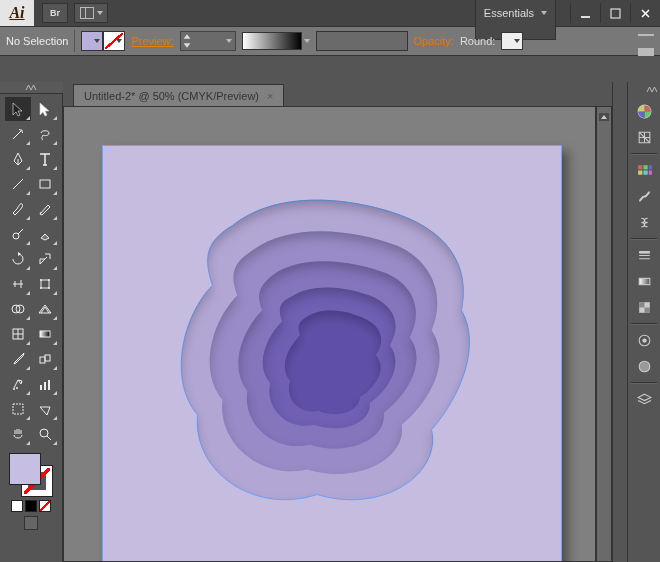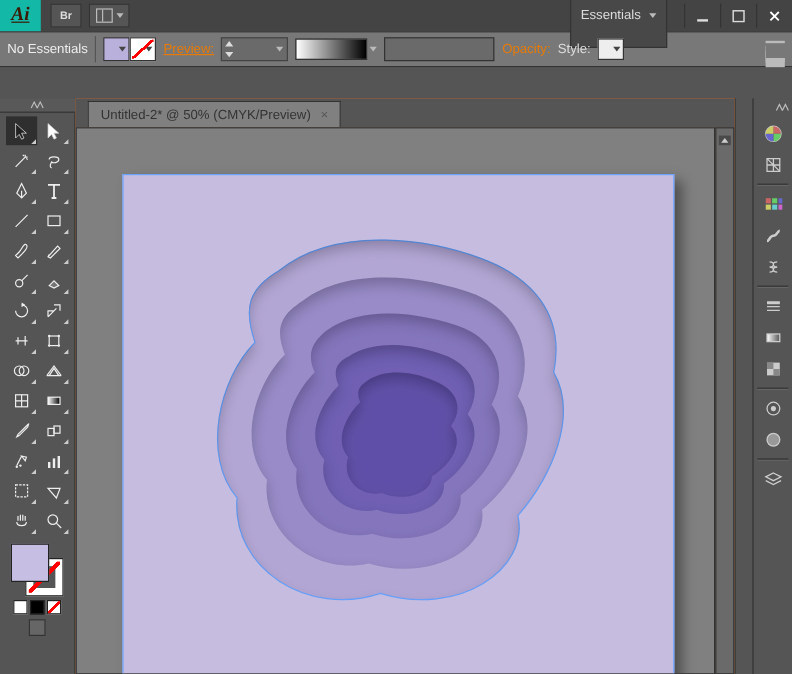--- a/index.html
+++ b/index.html
@@ -1,21 +1,21 @@
 <!DOCTYPE html>
 <html><head>
 <meta charset="utf-8">
 <style>
   * { box-sizing: border-box; margin: 0; padding: 0; user-select: none; }
   body { width: 660px; height: 562px; background: #c0c0c0; overflow: hidden; font-family: "Segoe UI", Tahoma, sans-serif; font-size: 12px; color: #ddd; }
   .app { width: 660px; height: 562px; background: #555555; position: relative; }
 
   
   .titlebar { height: 26px; background: #444; display: flex; align-items: center; }
-  .app-logo { width: 34px; height: 26px; background: #14b8a6; display: flex; align-items: center; justify-content: center; font-family: Georgia, serif; font-style: italic; font-weight: bold; font-size: 16px; color: #3a1b05; text-decoration: underline; }
+  .app-logo { width: 34px; height: 26px; background: #e5e5e5; display: flex; align-items: center; justify-content: center; font-family: Georgia, serif; font-style: italic; font-weight: bold; font-size: 16px; color: #3a1b05; text-decoration: underline; }
   .bridge-btn { width: 26px; height: 20px; background: #555; border: 1px solid #333; margin-left: 8px; display:flex; align-items:center; justify-content:center; font-size:9px; font-weight:bold; color:#ddd; }
   .layout-btn { width: 34px; height: 20px; background: #555; border: 1px solid #333; margin-left: 6px; display:flex; align-items:center; justify-content:center; }
   .layout-icon { width: 14px; height: 12px; border: 1px solid #bbb; position: relative; }
   .layout-icon::before { content:""; position:absolute; left:0; top:0; width:4px; height:100%; border-right:1px solid #bbb; }
   .tri-down { width:0; height:0; border-left:3px solid transparent; border-right:3px solid transparent; border-top:4px solid #bbb; margin-left:3px; }
   .tb-spacer { flex: 1; }
   .workspace { color:#ddd; font-size:11px; padding: 20px 8px; border:1px solid #333; background:#484848; display:flex; align-items:center; gap:4px; }
   .winbtns { display:flex; margin-left: 14px; }
   .winbtn { width: 30px; height: 20px; border-left: 1px solid #333; display:flex; align-items:center; justify-content:center; }
   .winbtn svg { width: 11px; height: 11px; }
@@ -68,21 +68,21 @@
   .swatch-stroke::before { content:""; position:absolute; inset:6px; border:1px solid #555; background:#555; }
   .mini-row { display:flex; gap:2px; margin-top:3px; }
   .mini { width:12px; height:12px; border:1px solid #222; }
   .mini.b { background:#000; }
   .mini.w { background:#fff; }
   .mini.r { background:#fff; position:relative; }
   .mini.r::after { content:""; position:absolute; inset:0; background: linear-gradient(to top left, transparent 42%, red 42%, red 58%, transparent 58%); }
   .viewmode-row { display:flex; gap:2px; margin-top:4px; }
   .vm { width:14px; height:14px; border:1px solid #333; background:#666; }
 
-  .center { flex:1; position:relative; background:#f97316; }
+  .center { flex:1; position:relative; background:#6d28d9; }
   .doc-tab-strip { height: 24px; background:#555; display:flex; align-items:flex-end; padding-left: 10px; }
   .doc-tab { height: 22px; background:#808080; padding: 3px 10px; font-size:11px; color:#333; display:flex; align-items:center; gap:8px; border:1px solid #333; border-bottom:none; }
   .doc-tab .x { font-family: sans-serif; font-size:11px; color:#555; }
   .canvas-wrap { position:absolute; top:24px; left:0; right:16px; bottom:0; background:#808080; border:1px solid #333; overflow:hidden; }
   .vscroll { position:absolute; top:24px; right:0; width:16px; bottom:0; background:#6a6a6a; border:1px solid #333; }
   .vscroll .thumb { position:absolute; left:2px; right:2px; top:6px; height:8px; background:#4a4a4a; }
   .artboard { position:absolute; left:38px; top:38px; width:460px; height:460px; background:#c5bcdf; box-shadow: 6px 6px 10px rgba(0,0,0,0.4); border:1px solid #6aa4ff; }
   .art-svg { position:absolute; inset:0; }
 
   .rightgutter { width:15px; background:#555; border-left:1px solid #333; }
@@ -122,21 +122,21 @@
     <div class="winbtn win-close">
           <svg viewBox="0 0 11 11">
             <path d="M2 2 L9 9 M9 2 L2 9"></path>
           </svg>
         </div>
   </div>
 </div>
 
 
 <div class="controlbar">
-  <span class="cb-label">No Essentials</span>
+  <span class="cb-label">No Selection</span>
   <div class="cb-sep"></div>
   <div class="cb-group">
     <div class="cb-swatch pick" style="background:#b9b0db">
           <span class="tri-down" style="margin-left:auto;margin-right:2px"></span>
         </div>
     <div class="cb-swatch nostroke pick">
           <span class="tri-down" style="margin-left:auto;margin-right:2px;border-top-color:#444"></span>
         </div>
   </div>
   <span class="cb-stroke-label">Preview:</span>
@@ -151,21 +151,21 @@
     </div>
     <div style="width:30px"></div>
     <span class="tri-down" style="margin-right:3px"></span>
   </div>
   <div class="cb-group">
     <div class="cb-grad"></div>
     <span class="tri-down" style="align-self:center;margin-left:2px"></span>
   </div>
   <div class="cb-field"></div>
   <span class="cb-opacity">Opacity:</span>
-  <span class="cb-style">Style:</span>
+  <span class="cb-style">Round:</span>
   <div class="cb-styleswatch">
         <span class="tri-down" style="margin-left:auto;margin-right:2px;border-top-color:#444"></span>
       </div>
   <div class="cb-menuicon"></div>
 </div>
 
 <div class="workarea">
 
   <div class="leftcol">
     <div class="tool-collapse">

